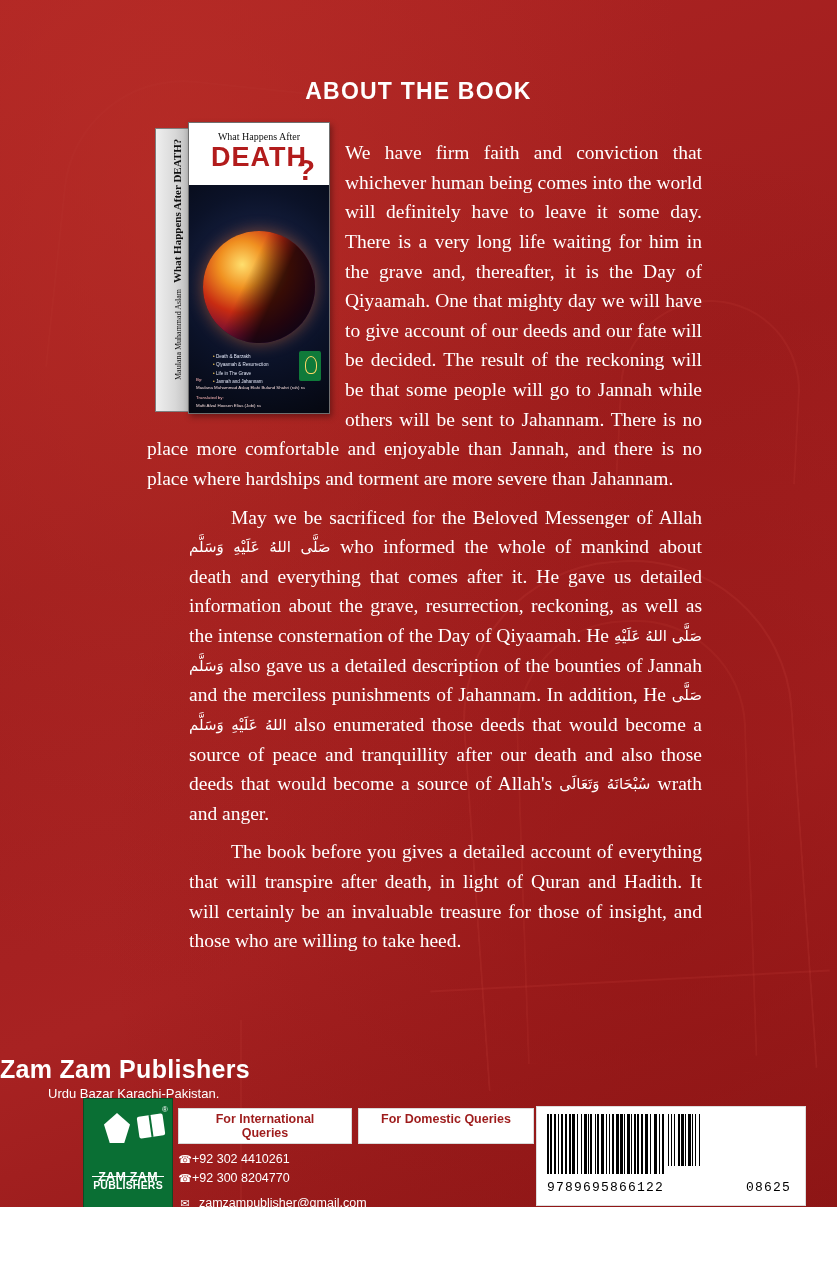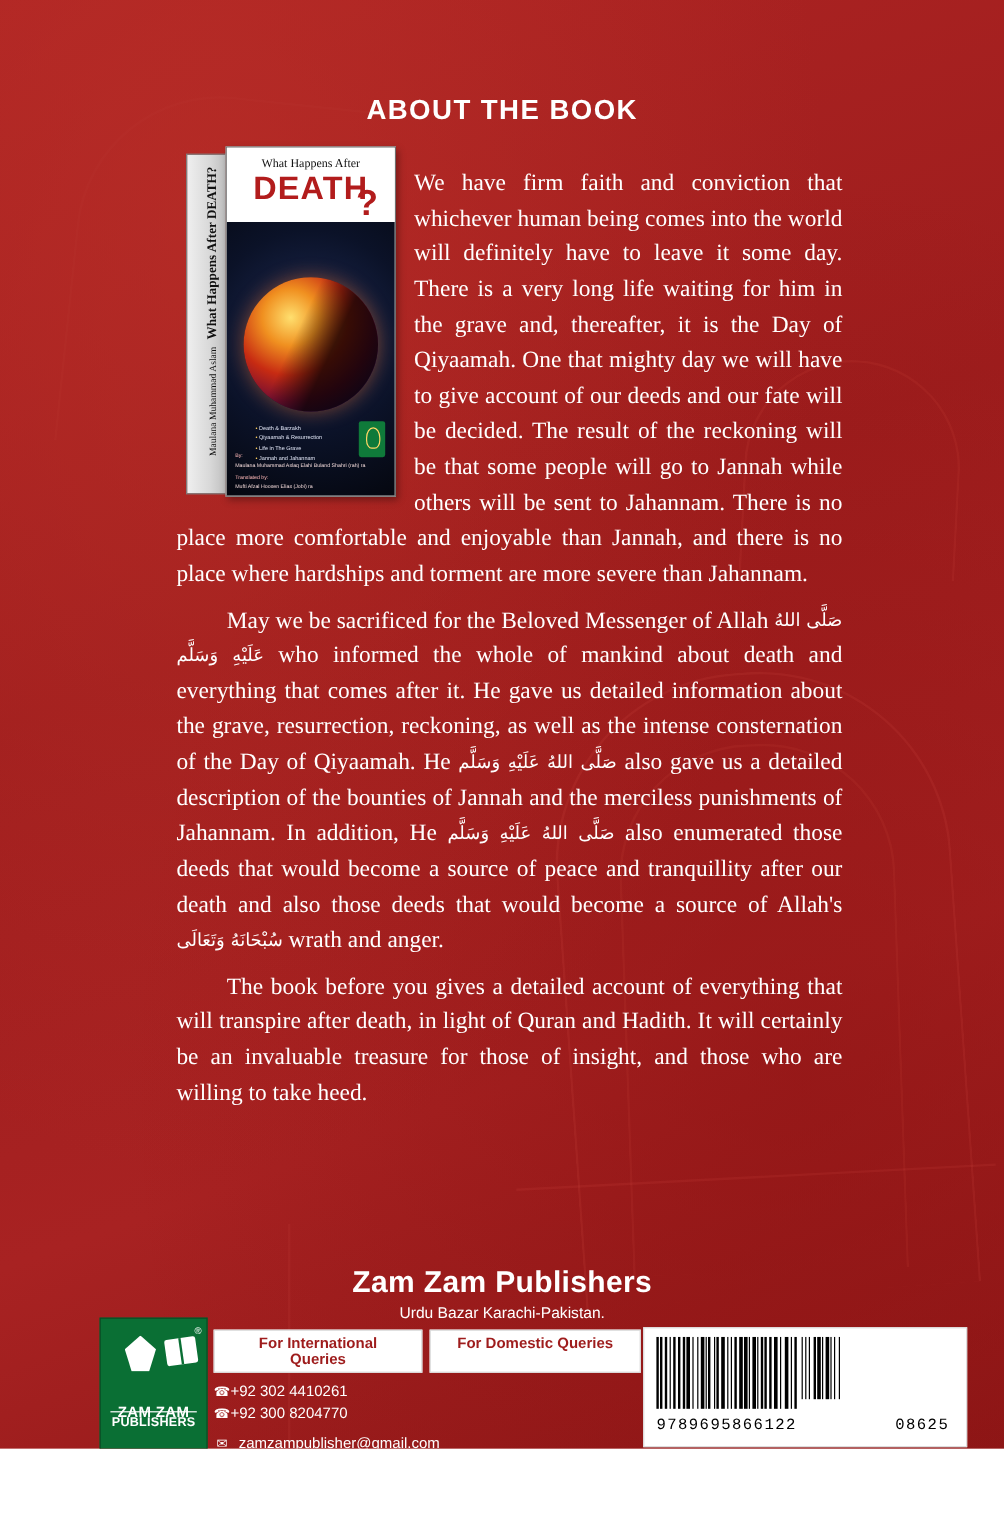--- a/index.html
+++ b/index.html
@@ -208,47 +208,48 @@
     right: 135px;
     top: 138px;
     color: #ffffff;
     font-family: "Liberation Serif", serif;
     font-size: 19.5px;
     line-height: 1.52;
     text-align: justify;
     text-justify: inter-word;
   }
   #about-text p { margin: 0 0 0 0; }
-  #about-text p + p { margin-top: 9px; }
+  #about-text p + p { margin-top: 9px; margin-left: 42px; }
   .indent { text-indent: 42px; }
   .ar {
     font-size: 15px;
     letter-spacing: 0;
     font-family: "DejaVu Sans", sans-serif;
     vertical-align: 1px;
   }
 
   
   #publisher {
     position: absolute;
     left: 0; right: 0;
     top: 1055px;
-    text-align: center;
+    text-align: left;
     color: #ffffff;
   }
   #publisher .pub-name {
     font-family: "Liberation Sans", sans-serif;
     font-weight: bold;
     font-size: 25px;
     letter-spacing: 0.3px;
   }
   #publisher .pub-addr {
     font-family: "Liberation Sans", sans-serif;
     font-size: 13px;
     margin-top: 2px;
+    padding-left: 48px;
   }
 
   #zz-logo {
     position: absolute;
     left: 83px;
     top: 1098px;
     width: 90px;
     height: 110px;
     background: #0a6f34;
     border: 1px solid #0a4d25;

